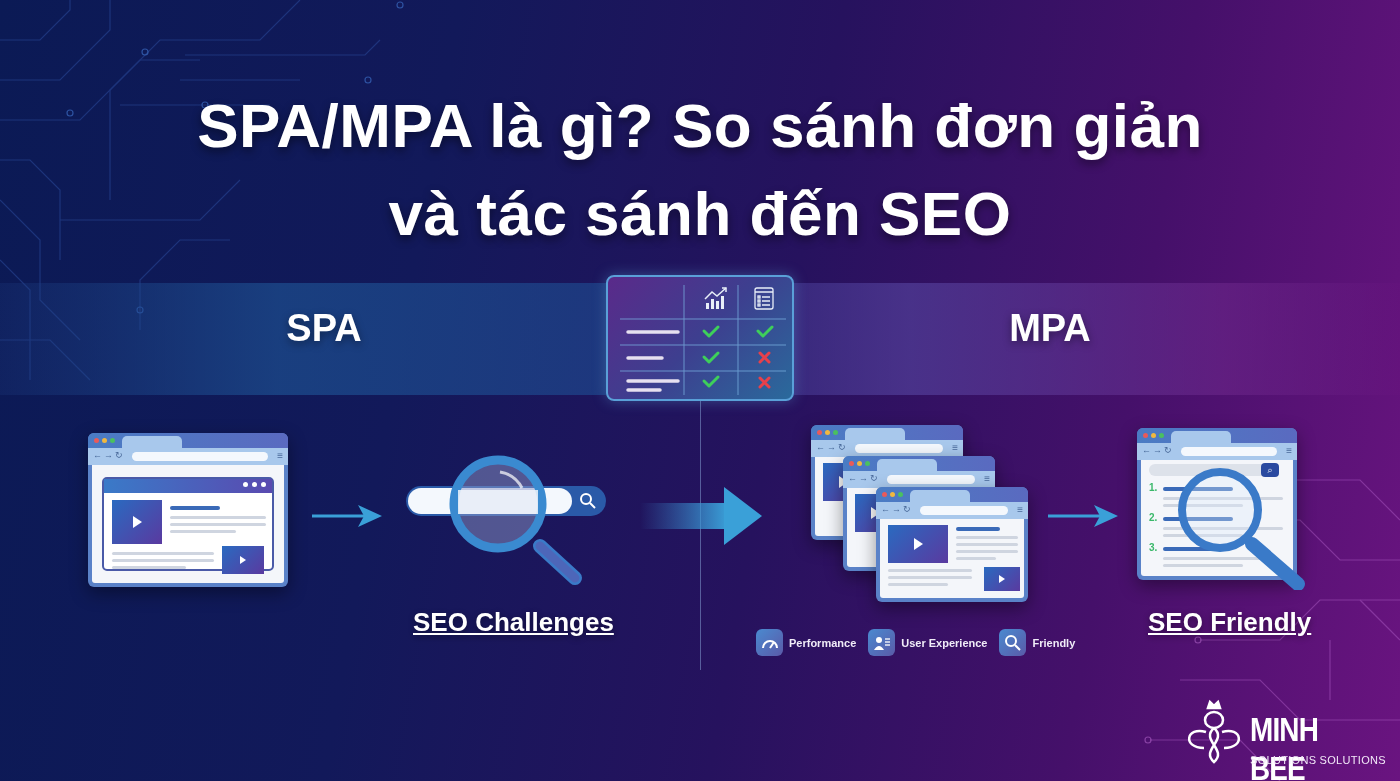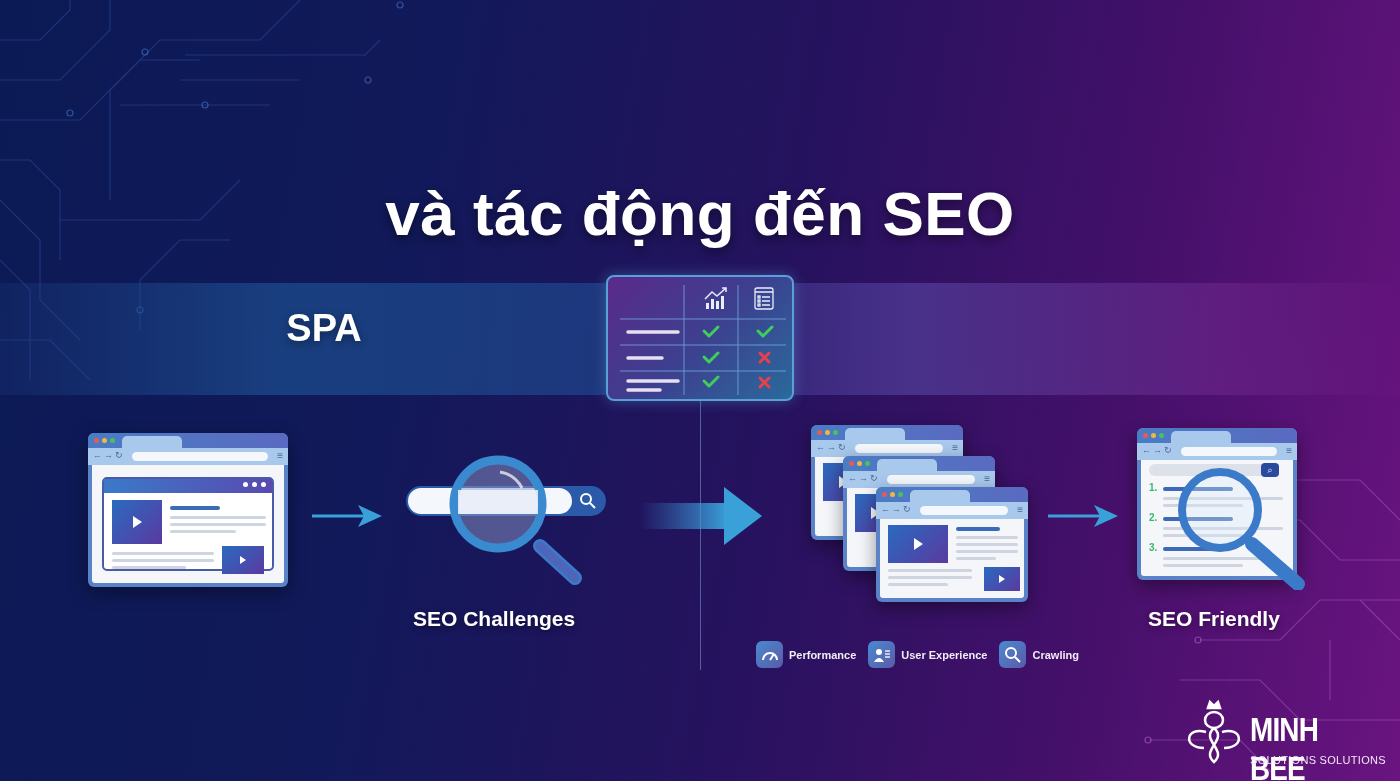--- a/index.html
+++ b/index.html
@@ -59,23 +59,23 @@
   .browser .addr .url { position: absolute; left: 44px; right: 20px; top: 4px; height: 9px; background: #f4f8fd; border-radius: 5px; }
   .browser .addr .nav { position: absolute; left: 5px; top: 2px; font-size: 9px; color: #4a6a9a; letter-spacing: 2px; }
   .browser .addr .menu { position: absolute; right: 5px; top: 2px; font-size: 10px; color: #4a6a9a; }
   .browser .viewport { position: absolute; left: 4px; right: 4px; top: 32px; bottom: 4px; background: #f4f6fa; border-radius: 0 0 3px 3px; }
   .line { position: absolute; height: 3px; border-radius: 2px; background: #cfd5e0; }
   .line.blue { background: #3a6ab8; height: 4px; }
   .vid { position: absolute; background: linear-gradient(135deg,#2a6ac0,#5a3aa0); display: flex; align-items: center; justify-content: center; }
   .vid::after { content: ""; border-left: 9px solid #fff; border-top: 6px solid transparent; border-bottom: 6px solid transparent; }
   .vid.sm::after { border-left-width: 6px; border-top-width: 4px; border-bottom-width: 4px; }
 
-  .caption { position: absolute; font-weight: 700; font-size: 21px; text-shadow: 0 2px 6px rgba(0,0,0,0.4); }
-
-  .feature-row { position: absolute; left: 756px; top: 629px; display: flex; gap: 12px; align-items: center; margin-top: 12px; }
+  .caption { position: absolute; font-weight: 700; font-size: 26px; text-shadow: 0 2px 6px rgba(0,0,0,0.4); text-decoration: underline; }
+
+  .feature-row { position: absolute; left: 756px; top: 629px; display: flex; gap: 12px; align-items: center; }
   .feature { display: flex; align-items: center; gap: 6px; }
   .feature .ico { width: 27px; height: 27px; border-radius: 6px; background: linear-gradient(135deg,#4a8ad0,#5a5aa8); display: flex; align-items: center; justify-content: center; }
   .feature .lbl { font-size: 11px; font-weight: 600; color: #f0ecf8; }
 
   .logo { position: absolute; left: 1180px; top: 698px; width: 210px; height: 80px; }
   .logo .name { position: absolute; left: 70px; top: 12px; font-size: 34px; font-weight: 700; letter-spacing: -1px; color: #fff; transform: scaleX(0.82); transform-origin: left; }
   .logo .sub { position: absolute; left: 70px; top: 56px; font-size: 11px; color: #f2e8f8; letter-spacing: 0.3px; }
 </style>
 </head>
 <body>
@@ -115,32 +115,33 @@
   </g>
   <g fill="none" stroke="#c070d8" stroke-width="1.2" opacity="0.5">
     <circle cx="1228" cy="520" r="3"></circle>
       <circle cx="1198" cy="640" r="3"></circle>
     <circle cx="1148" cy="740" r="3"></circle>
       <circle cx="1288" cy="480" r="3"></circle>
   </g>
 </svg>
 
 <h1 class="title">
-  <br>
-  <span>và tác động đến SEO</span>
+  <span>SPA/MPA là gì? So sánh đơn giản</span><br>
+  <span>và tác sánh đến SEO</span>
 </h1>
 
 <div class="band band-left">
   <div class="band-title">
     <span class="big">SPA</span>
   </div>
 </div>
 
 <div class="band band-right">
   <div class="band-title">
+    <span class="big">MPA</span>
   </div>
 </div>
 
 <div class="divider-line"></div>
 
 <div class="compare-card">
   <svg class="compare-grid" width="188" height="126" viewBox="0 0 188 126">
     <g stroke="#7ab0e0" stroke-width="1" opacity="0.75">
       <line x1="76" y1="8" x2="76" y2="118"></line>
       <line x1="130" y1="8" x2="130" y2="118"></line>
@@ -391,21 +392,21 @@
     </div>
     <span class="lbl">User Experience</span>
   </div>
   <div class="feature">
     <div class="ico">
       <svg width="18" height="18" viewBox="0 0 18 18">
           <circle cx="7" cy="7" r="5" fill="none" stroke="#fff" stroke-width="2"></circle>
           <line x1="11" y1="11" x2="16" y2="16" stroke="#fff" stroke-width="2"></line>
         </svg>
     </div>
-    <span class="lbl">Crawling</span>
+    <span class="lbl">Friendly</span>
   </div>
 </div>
 
 <div class="logo">
   <svg style="position:absolute;left:0;top:0;" width="70" height="80" viewBox="0 0 70 80">
     <g fill="none" stroke="#fff" stroke-width="2.5">
       <path d="M28 10 L30 4 L34 8 L38 4 L40 10 Z" fill="#fff"></path>
       <ellipse cx="34" cy="22" rx="9" ry="8"></ellipse>
       <path d="M34 30 C20 42 48 52 34 64 C20 52 48 42 34 30"></path>
       <path d="M26 34 C6 28 2 50 24 50"></path>

